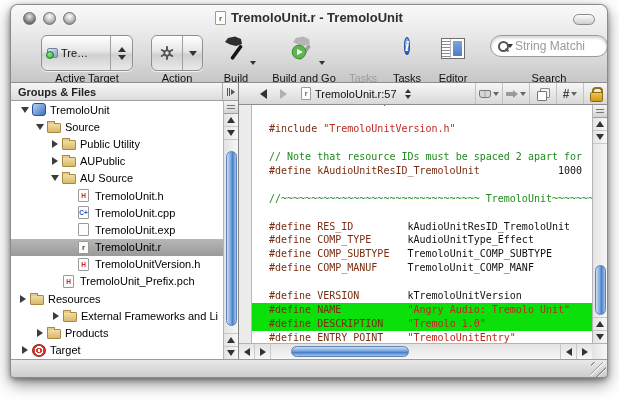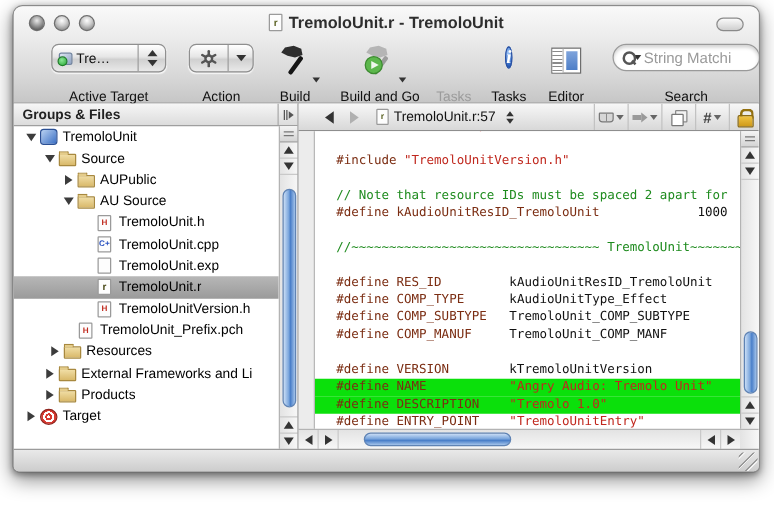--- a/index.html
+++ b/index.html
@@ -29,21 +29,21 @@
   .doc-icon { display:inline-block; width:11px; height:14px; background:#fdfdfd;
     border:1px solid #9a9a9a; border-radius:1px; position:relative;
     font-size:8px; font-weight:bold; color:#5d6426; text-align:center; line-height:13px; }
 
   
   .toolbar { position:absolute; left:0; top:26px; width:100%; height:52px; }
   .tb-item { position:absolute; top:4px; text-align:center; }
   .tb-label { position:absolute; top:37px; left:-30px; right:-30px;
     font-size:11px; color:#111; }
   .tb-label.dim { color:#9b9b9b; }
-  .aquabtn { display:flex; align-items:stretch; height:23px; border:1px solid #8f8f8f;
+  .aquabtn { display:flex; align-items:stretch; height:36px; border:1px solid #8f8f8f;
     border-radius:6px; overflow:hidden;
     background:linear-gradient(#ffffff,#e6e6e6 45%,#d0d0d0 55%,#e9e9e9);
     box-shadow:0 1px 1px rgba(255,255,255,.8); }
   .aquabtn .sec { display:flex; align-items:center; padding:0 5px; gap:3px; }
   .aquabtn .sec + .sec { border-left:1px solid #9f9f9f; }
   .cube { width:11px; height:10px; border:1px solid #70839f; border-radius:2px;
     background:linear-gradient(135deg,#dfe7f2,#8fa3c4); position:relative; }
   .cube::after { content:""; position:absolute; left:-2px; bottom:-2px; width:6px; height:6px;
     border-radius:50%; background:radial-gradient(circle at 40% 35%, #8ae896, #2aa835);
     border:1px solid #1d7d26; }
@@ -343,20 +343,27 @@
             <span class="disc-d"></span>
           </span>
           <span class="ticon folder"></span>
           <span class="tlabel">Source</span>
         </div>
         <div class="tree-row" style="padding-left: 38px;">
           <span class="tri-slot">
             <span class="disc-r"></span>
           </span>
           <span class="ticon folder"></span>
+          <span class="tlabel">Public Utility</span>
+        </div>
+        <div class="tree-row" style="padding-left: 38px;">
+          <span class="tri-slot">
+            <span class="disc-r"></span>
+          </span>
+          <span class="ticon folder"></span>
           <span class="tlabel">AUPublic</span>
         </div>
         <div class="tree-row" style="padding-left: 38px;">
           <span class="tri-slot">
             <span class="disc-d"></span>
           </span>
           <span class="ticon folder"></span>
           <span class="tlabel">AU Source</span>
         </div>
         <div class="tree-row" style="padding-left: 53px;">
@@ -394,28 +401,28 @@
           </span>
           <span class="tlabel">TremoloUnitVersion.h</span>
         </div>
         <div class="tree-row" style="padding-left: 38px;">
           <span class="tri-slot"></span>
           <span class="ticon file-h">
             <span class="tdoc">H</span>
           </span>
           <span class="tlabel">TremoloUnit_Prefix.pch</span>
         </div>
-        <div class="tree-row" style="padding-left: 27px;">
+        <div class="tree-row" style="padding-left: 6px;">
           <span class="tri-slot">
             <span class="disc-r"></span>
           </span>
           <span class="ticon folder"></span>
           <span class="tlabel">Resources</span>
         </div>
-        <div class="tree-row" style="padding-left: 23px;">
+        <div class="tree-row" style="padding-left: 39px;">
           <span class="tri-slot">
             <span class="disc-r"></span>
           </span>
           <span class="ticon folder"></span>
           <span class="tlabel">External Frameworks and Li</span>
         </div>
         <div class="tree-row" style="padding-left: 23px;">
           <span class="tri-slot">
             <span class="disc-r"></span>
           </span>

